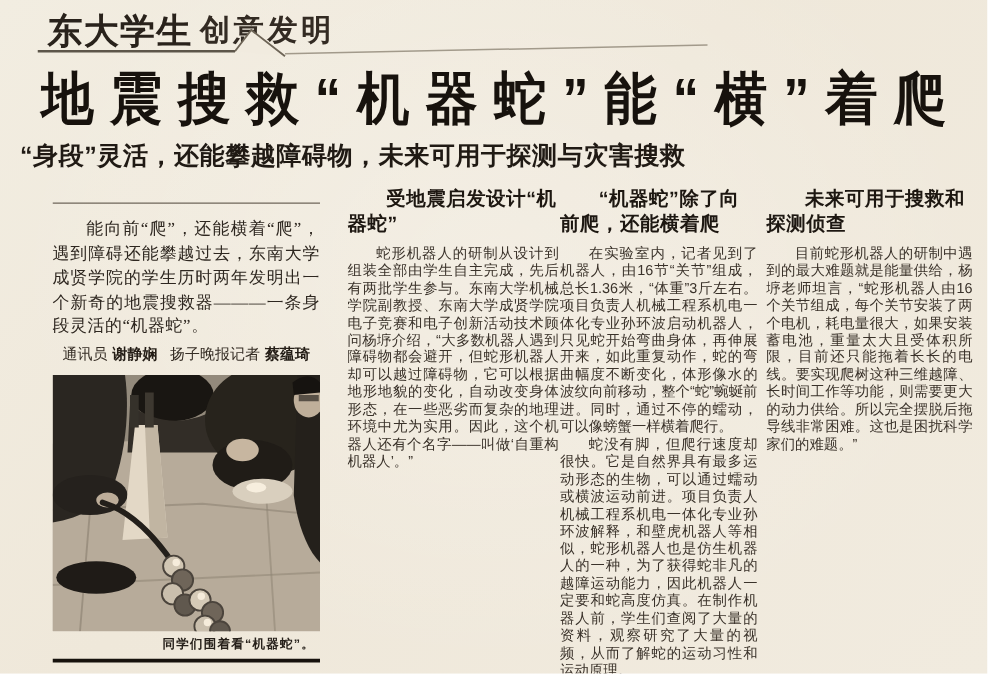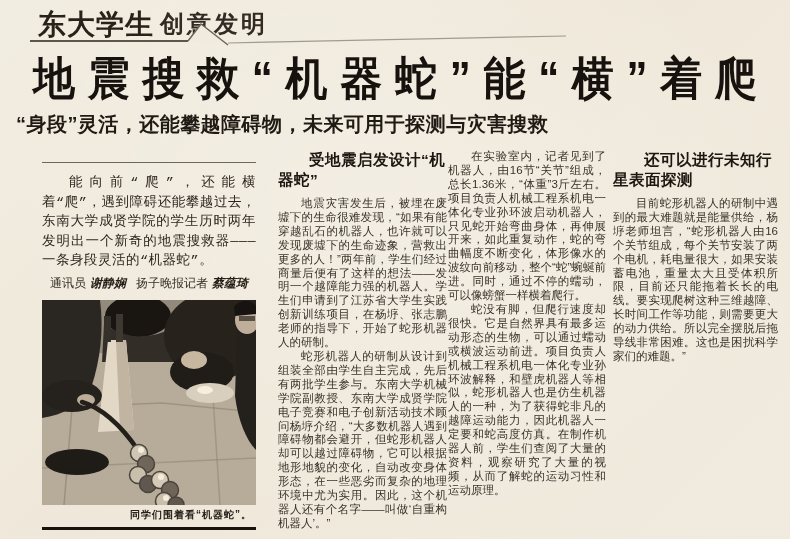--- a/index.html
+++ b/index.html
@@ -78,37 +78,37 @@
   .col2 { width: 169px; margin-right: 1px;  padding-top: 2px; }
   .col3 { width: 158px; margin-right: 7px;  padding-top: 2px; }
   .col4 { width: 165px; padding-top: 2px; }
 
   .rule-top {
     border: none;
     border-top: 1.5px solid #6f665a;
     margin-bottom: 10px;
   }
   .intro {
-    font-family: Liberation Mono, monospace;
+    font-family: Liberation Serif, serif;
     font-size: 13.5px;
     line-height: 19.5px;
     letter-spacing: 0.5px;
     text-indent: 2em;
     text-align: justify;
     color: #2e2720;
     font-weight: 500;
   }
   .byline {
     margin-top: 4px;
     font-size: 12px;
     text-align: center;
     color: #352d25;
     white-space: nowrap;
   }
-  .byline .name { font-weight: bold; margin-left: 4px; color: #241d16; font-style: italic; }
+  .byline .name { font-weight: bold; margin-left: 4px; color: #241d16; }
   .byline .role2 { margin-left: 10px; }
 
   .photo {
     margin-top: 8px;
     width: 214px; height: 205px;
     line-height: 0;
     filter: sepia(0.12) contrast(0.98);
   }
   .caption {
     margin-top: 3px;
@@ -225,28 +225,28 @@
           <circle cx="124" cy="198" r="3" fill="#efe9dd"></circle>
         </svg>
       </div>
 
       <div class="caption">同学们围着看“机器蛇”。</div>
       <hr class="rule-bottom">
     </div>
 
     <div class="col col2">
       <h3 class="sec-heading">受地震启发设计“机器蛇”</h3>
-      <p class="body-p">地震灾害发生后，被埋在废墟下的生命很难发现，“如果有能穿越乱石的机器人，也许就可以发现废墟下的生命迹象，营救出更多的人！”两年前，学生们经过商量后便有了这样的想法——发明一个越障能力强的机器人。学生们申请到了江苏省大学生实践创新训练项目，在杨垿、张志鹏老师的指导下，开始了蛇形机器人的研制。</p>
       <p class="body-p">蛇形机器人的研制从设计到组装全部由学生自主完成，先后有两批学生参与。东南大学机械学院副教授、东南大学成贤学院电子竞赛和电子创新活动技术顾问杨垿介绍，“大多数机器人遇到障碍物都会避开，但蛇形机器人却可以越过障碍物，它可以根据地形地貌的变化，自动改变身体形态，在一些恶劣而复杂的地理环境中尤为实用。因此，这个机器人还有个名字——叫做‘自重构机器人’。”</p>
     </div>
 
     <div class="col col3">
+      <h3 class="sec-heading">“机器蛇”除了向前爬，还能横着爬</h3>
       <p class="body-p">在实验室内，记者见到了机器人，由16节“关节”组成，总长1.36米，“体重”3斤左右。项目负责人机械工程系机电一体化专业孙环波启动机器人，只见蛇开始弯曲身体，再伸展开来，如此重复动作，蛇的弯曲幅度不断变化，体形像水的波纹向前移动，整个“蛇”蜿蜒前进。同时，通过不停的蠕动，可以像螃蟹一样横着爬行。</p>
       <p class="body-p">蛇没有脚，但爬行速度却很快。它是自然界具有最多运动形态的生物，可以通过蠕动或横波运动前进。项目负责人机械工程系机电一体化专业孙环波解释，和壁虎机器人等相似，蛇形机器人也是仿生机器人的一种，为了获得蛇非凡的越障运动能力，因此机器人一定要和蛇高度仿真。在制作机器人前，学生们查阅了大量的资料，观察研究了大量的视频，从而了解蛇的运动习性和运动原理。</p>
     </div>
 
     <div class="col col4">
-      <h3 class="sec-heading">还可以进行未知行星表面探测</h3>
+      <h3 class="sec-heading">未来可用于搜救和探测侦查</h3>
       <p class="body-p">目前蛇形机器人的研制中遇到的最大难题就是能量供给，杨垿老师坦言，“蛇形机器人由16个关节组成，每个关节安装了两个电机，耗电量很大，如果安装蓄电池，重量太大且受体积所限，目前还只能拖着长长的电线。要实现爬树这种三维越障、长时间工作等功能，则需要更大的动力供给。所以完全摆脱后拖导线非常困难。这也是困扰科学家们的难题。”</p>
     </div>
 
   </div>
 </div>
 
 </body></html>

